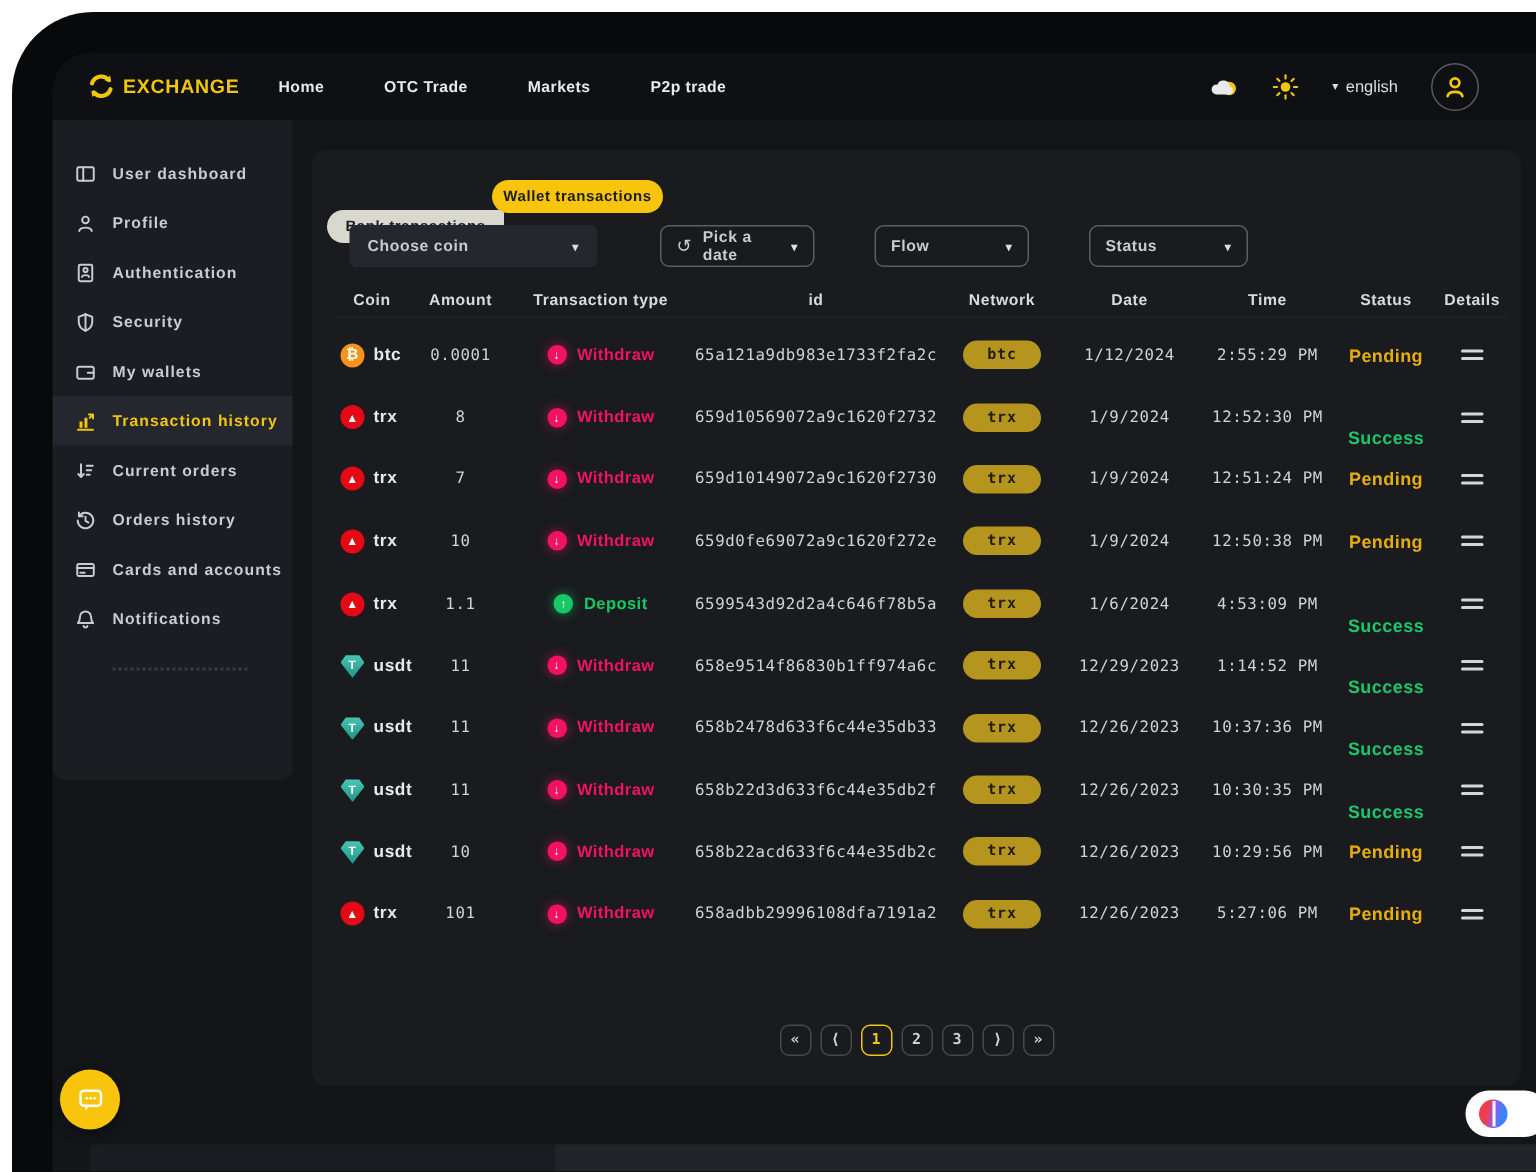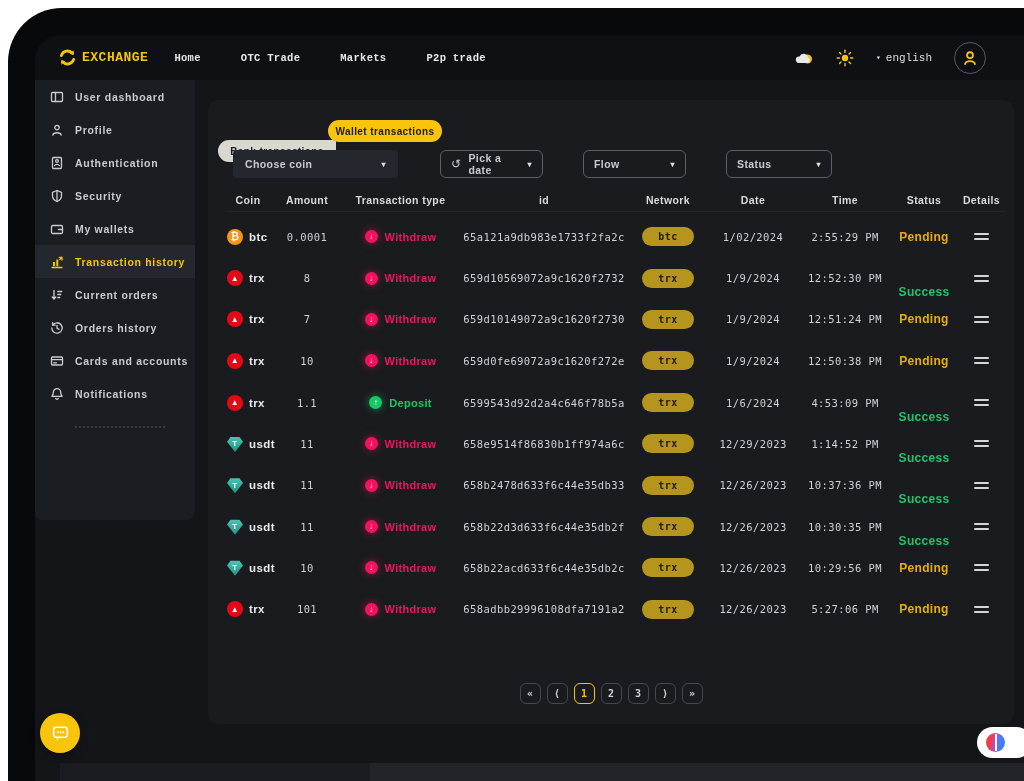--- a/index.html
+++ b/index.html
@@ -8,34 +8,34 @@
   .mono { font-family:"DejaVu Sans Mono", monospace; }
 
   
   .bezel { position:absolute; left:8px; top:8px; width:1030px; height:790px;
            background:#08090b; border-radius:54px 0 0 0; }
   .screen { position:absolute; left:35px; top:35px; width:989px; height:746px;
             background:#141519; border-radius:26px 0 0 0; overflow:hidden; }
 
   
   .topbar { position:absolute; left:0; top:0; width:100%; height:45px; background:#0f1013;
-            display:flex; align-items:center;font-family:Liberation Mono, monospace; }
+            display:flex; align-items:center; }
   .brand { display:flex; align-items:center; gap:6px; margin-left:24px; }
   .brand-text { color:#f3c50e; font-weight:bold; font-size:13px; letter-spacing:0.5px; }
   .nav-links { display:flex; margin-left:26px; gap:40px; }
   .nav-link { color:#e8e9ea; font-size:10.5px; font-weight:bold; letter-spacing:0.3px; cursor:pointer; }
   .topbar-right { margin-left:auto; display:flex; align-items:center; gap:22px; margin-right:38px; }
   .lang { display:flex; align-items:center; gap:5px; color:#dcdee1; font-size:11px; cursor:pointer; }
   .caret { font-size:8px; color:#dcdee1; }
   .avatar { width:32px; height:32px; border:1px solid #565a61; border-radius:50%;
             display:flex; align-items:center; justify-content:center; cursor:pointer; }
 
   
   .sidebar { position:absolute; left:0; top:45px; width:160px; height:440px;
-             background:#1a1d22; border-radius:0 0 8px 8px; padding-top:0; }
+             background:#1a1d22; border-radius:0 0 8px 8px; padding-top:19px; }
   .side-item { height:33px; display:flex; align-items:center; gap:11px; padding-left:15px;
                color:#c9ccd1; cursor:pointer; }
   .side-item .label { font-size:10.5px; font-weight:bold; letter-spacing:0.7px; }
   .side-item .icon { width:14px; height:14px; display:flex; align-items:center; justify-content:center; }
   .side-item.active { background:#24272d; color:#f3c50e; }
   .side-item.faded { opacity:0.16; }
   .faded-dashes { width:90px; border-bottom:2px dotted #c9ccd1; }
 
   
   .panel { position:absolute; left:173px; top:65px; width:806px; height:624px;
@@ -328,21 +328,21 @@
     </div>
     <div class="cell mono">0.0001</div>
     <div class="cell type withdraw">
       <span class="type-icon">↓</span>
       <span>Withdraw</span>
     </div>
     <div class="cell mono">65a121a9db983e1733f2fa2c</div>
     <div class="cell">
             <span class="net-badge mono">btc</span>
           </div>
-    <div class="cell mono">1/02/2024</div>
+    <div class="cell mono">1/12/2024</div>
     <div class="cell mono">2:55:29 PM</div>
     <div class="cell status pending">Pending</div>
     <div class="cell">
             <span class="details-icon">
               <i></i>
               <i></i>
             </span>
           </div>
   </div>
 

